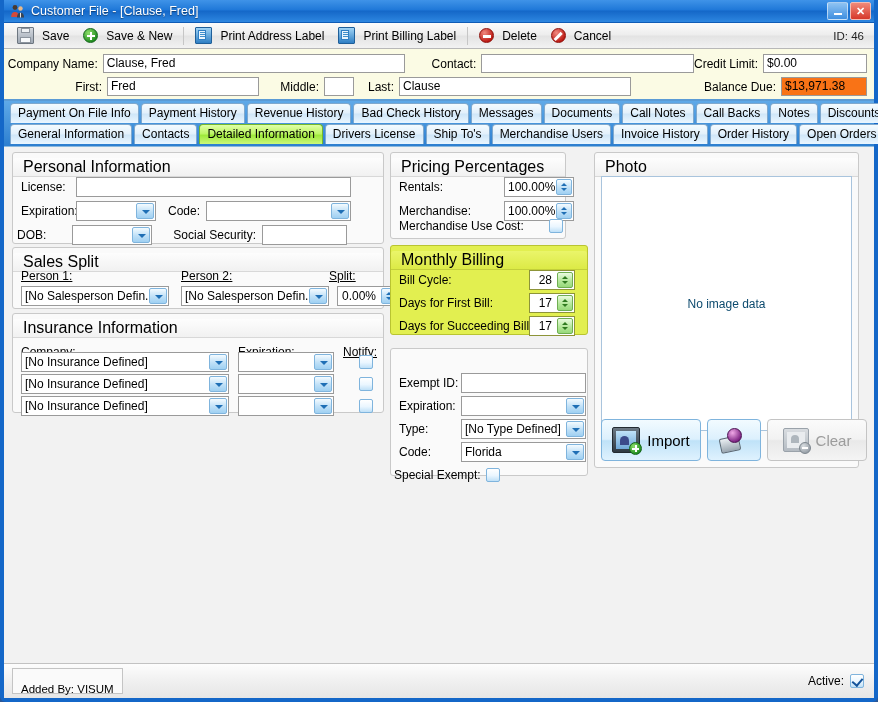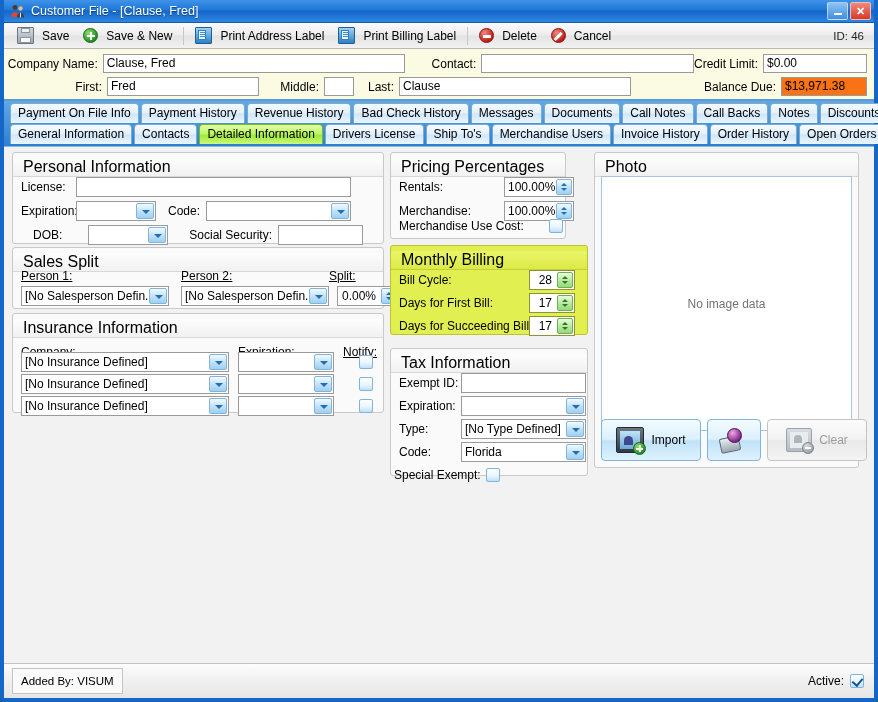--- a/index.html
+++ b/index.html
@@ -152,27 +152,27 @@
     background:linear-gradient(to bottom,#ffffff 0%,#eaf6ff 55%,#bfe0f7 100%);position:relative;
   }
   .cbx.checked:after{
     content:"";position:absolute;left:3px;top:1px;width:5px;height:8px;
     border:solid #14539a;border-width:0 2px 2px 0;transform:rotate(40deg);
   }
   
   .photo-area{
     position:absolute;left:6px;right:6px;top:4px;height:255px;
     background:#fff;border:1px solid #a9c4dd;box-sizing:border-box;
-    display:flex;align-items:center;justify-content:center;font-size:12px;color:#737373;
+    display:flex;align-items:center;justify-content:center;font-size:12px;color:#0c4a6e;
   }
   .pbtns{position:absolute;left:6px;bottom:6px;display:flex;gap:6px;}
   .pbtn{
     box-sizing:border-box;height:42px;border-radius:4px;border:1px solid #7fb4dd;
     background:linear-gradient(to bottom,#f2fbff 0%,#dcf0fd 48%,#bfe2f8 52%,#dff2fe 100%);
-    display:flex;align-items:center;justify-content:center;gap:7px;padding:0 10px;font-size:12px;
+    display:flex;align-items:center;justify-content:center;gap:7px;padding:0 10px;font-size:15px;
   }
   .pbtn.disabled{
     border-color:#c4c4c4;color:#9c9c9c;
     background:linear-gradient(to bottom,#fbfbfb 0%,#f2f2f2 48%,#e9e9e9 52%,#f4f4f4 100%);
   }
   .ico-photoimp{width:26px;height:24px;position:relative;flex:0 0 26px;
     background:linear-gradient(to bottom,#5a6672,#2c3views 0);
     background:linear-gradient(to bottom,#6b7884,#2e3942);border:1px solid #222a31;border-radius:2px;}
   .ico-photoimp:before{content:"";position:absolute;left:3px;top:3px;right:3px;bottom:3px;background:linear-gradient(to bottom,#bfe2f8,#6fa8d8);}
   .ico-photoimp:after{content:"";position:absolute;left:7px;top:8px;width:9px;height:9px;border-radius:50% 50% 0 0;background:#3b4a8a;}
@@ -191,21 +191,21 @@
     background:radial-gradient(circle at 35% 30%,#d8dde1,#98a0a8 75%);border:1px solid #7c858d;box-sizing:border-box;}
   .ico-gminus:before{content:"";position:absolute;left:2px;top:4px;width:6px;height:2px;background:#fff;}
   
   .statusbar{
     flex:0 0 34px;height:34px;
     background:linear-gradient(to bottom,#fdfdfd 0%,#f0f0f0 50%,#e6e6e6 100%);
     border-top:1px solid #c2c2c2;
     display:flex;align-items:center;padding:0 8px;position:relative;
   }
   .status-panel{
-    box-sizing:border-box;height:26px;line-height:24px;padding:0 8px;
+    box-sizing:border-box;height:26px;line-height:24px;padding:8px 8px;
     border:1px solid #c4c4c4;background:#fafafa;font-size:11.5px;
   }
   .status-right{position:absolute;right:10px;display:flex;align-items:center;gap:6px;font-size:12px;}
 </style>
 </head>
 <body>
 
 <div class="window">
 
   <div class="titlebar">
@@ -328,21 +328,21 @@
           <span class="combo" style="width:80px">
             <span></span>
             <span class="arrow"></span>
           </span>
           <span class="lbl" style="width:44px;text-align:right;padding-right:6px">Code:</span>
           <span class="combo" style="width:145px">
             <span></span>
             <span class="arrow"></span>
           </span>
         </div>
-        <div class="row" style="left:20px;top:53px">
+        <div class="row" style="left:4px;top:53px">
           <span class="lbl" style="width:55px">DOB:</span>
           <span class="combo" style="width:80px">
             <span></span>
             <span class="arrow"></span>
           </span>
           <span class="lbl" style="width:104px;text-align:right;padding-right:6px">Social Security:</span>
           <span class="inp" style="width:85px;height:20px;line-height:18px"></span>
         </div>
       </div>
     </div>
@@ -461,21 +461,20 @@
           <span class="lbl" style="width:130px">Days for Succeeding Bills:</span>
           <span class="spin" style="width:46px">
             <span>17</span>
             <span class="sbtn"></span>
           </span>
         </div>
       </div>
     </div>
 
     <div class="group" style="left:386px;top:201px;width:198px;height:128px">
-      <div class="gtitle">Tax Information</div>
       <div class="gbody">
         <div class="row" style="left:8px;top:5px">
           <span class="lbl" style="width:62px">Exempt ID:</span>
           <span class="inp" style="width:125px;height:20px;line-height:18px"></span>
         </div>
         <div class="row" style="left:8px;top:28px">
           <span class="lbl" style="width:62px">Expiration:</span>
           <span class="combo" style="width:125px">
             <span></span>
             <span class="arrow"></span>

